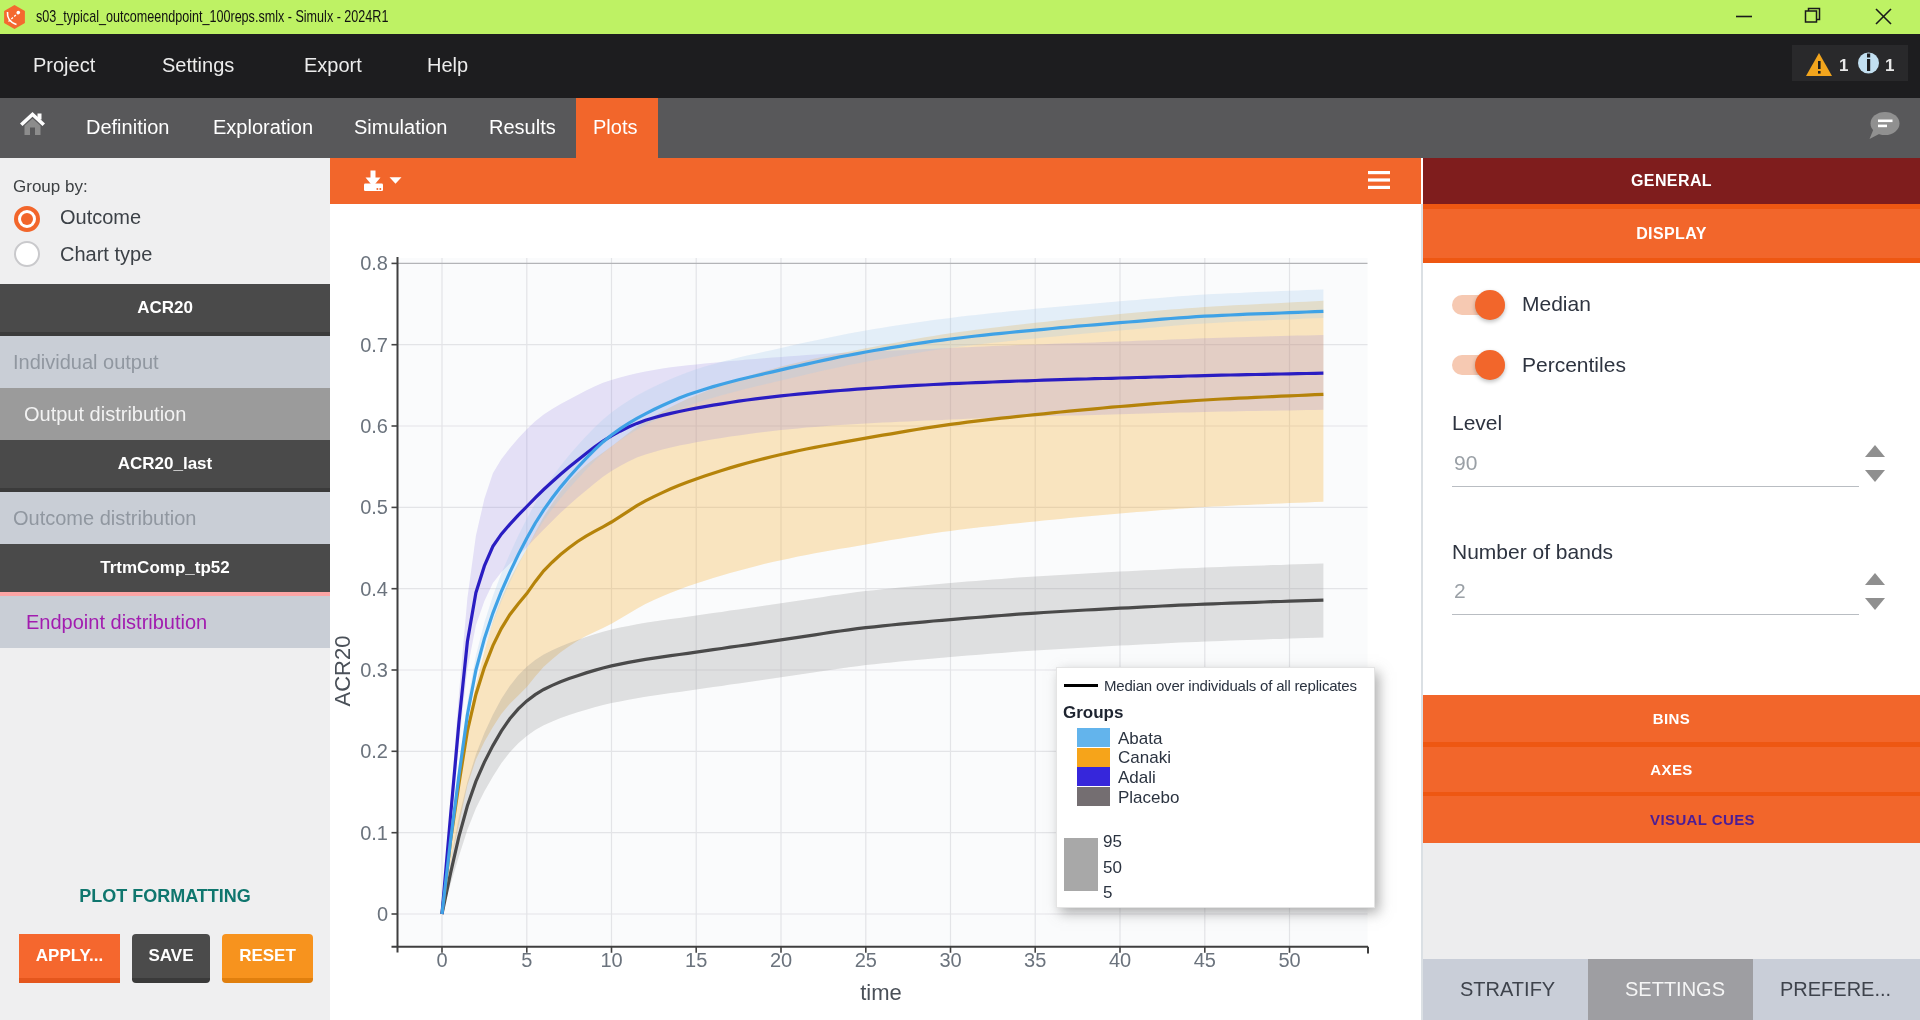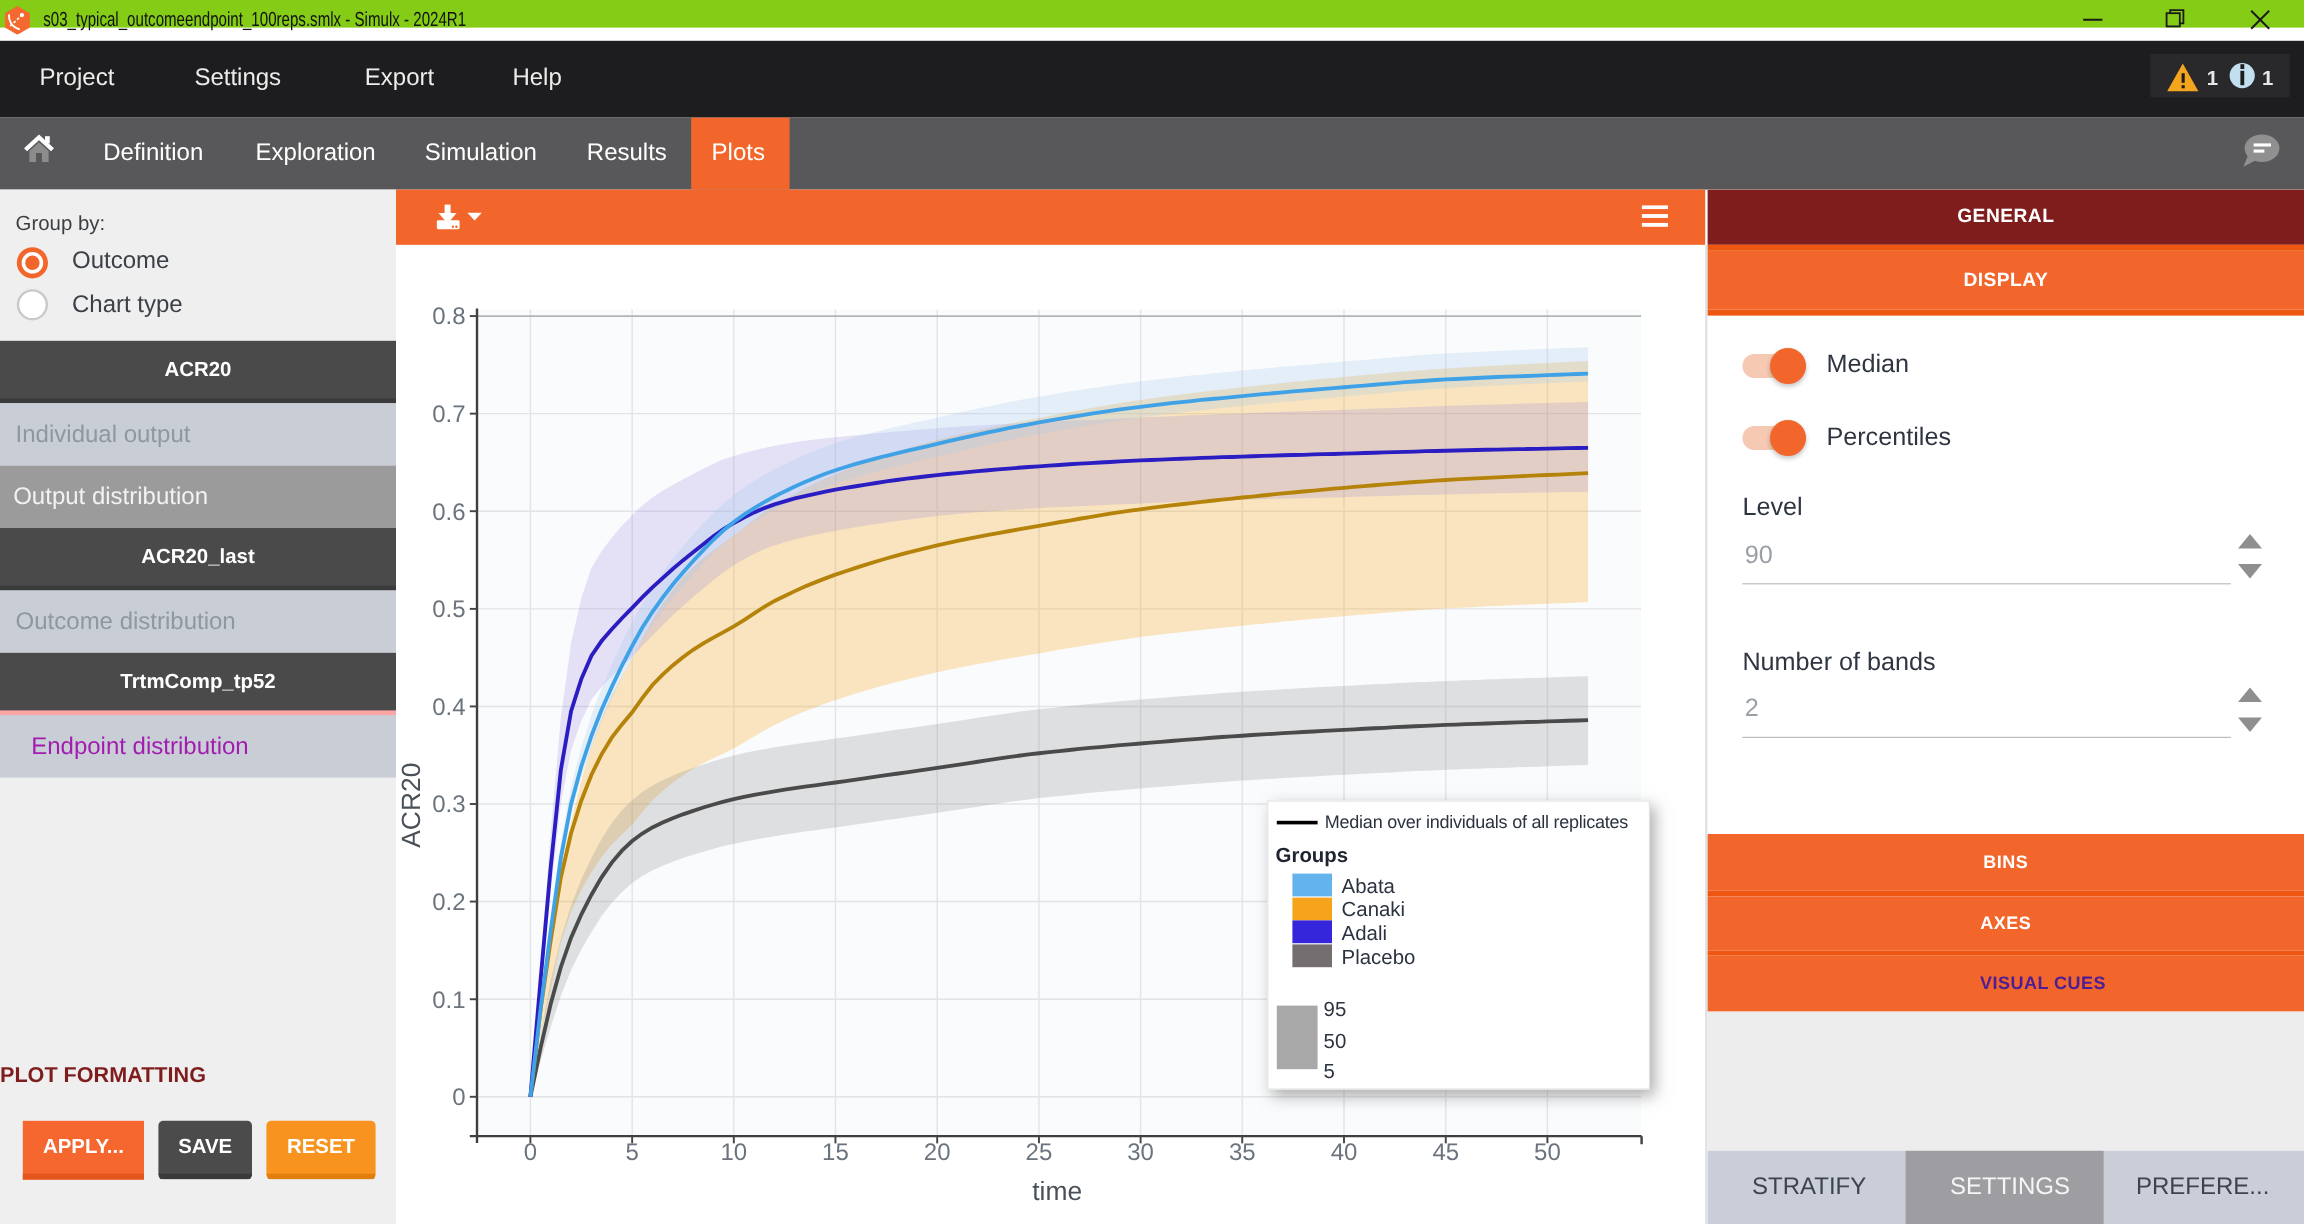--- a/index.html
+++ b/index.html
@@ -1,19 +1,19 @@
 <!DOCTYPE html>
 <html><head><meta charset="utf-8"><style>
 *{margin:0;padding:0;box-sizing:border-box}
 body{width:1920px;height:1020px;position:relative;overflow:hidden;font-family:"Liberation Sans",sans-serif;background:#fff}
 .abs{position:absolute}
 .nw{white-space:nowrap}
 </style></head><body>
 
-<div class="abs" style="left:0;top:0;width:1920px;height:23px;background:#84cc16">
+<div class="abs" style="left:0;top:0;width:1920px;height:34px;background:#bef264">
 <svg style="position:absolute;left:3px;top:5px" width="23" height="24" viewBox="0 0 23 24">
 <polygon points="11.5,0 21.9,6 21.9,18 11.5,24 1.1,18 1.1,6" fill="#f4692f"></polygon>
 <path d="M4.5,7 C4,12 6.5,17.5 13.5,19.5" stroke="#fff" stroke-width="1.6" fill="none"></path>
 <path d="M5.5,16.5 L14.5,8.5" stroke="#fff" stroke-width="1.4" fill="none" stroke-dasharray="2.2,1.6"></path>
 <circle cx="15.3" cy="7.6" r="1.8" fill="#fff"></circle>
 </svg>
 <div class="abs nw" style="left:36px;top:7px;font-size:17px;color:#111;transform:scaleX(0.74);transform-origin:0 0">s03_typical_outcomeendpoint_100reps.smlx - Simulx - 2024R1</div>
 <svg style="position:absolute;left:1720px;top:0" width="200" height="33" viewBox="0 0 200 33">
 <line x1="16" y1="16.5" x2="32" y2="16.5" stroke="#1a1a1a" stroke-width="1.6"></line>
 <rect x="85.5" y="11" width="11" height="11" fill="none" stroke="#1a1a1a" stroke-width="1.5"></rect>
@@ -64,27 +64,27 @@
 <div class="abs" style="left:0;top:158px;width:330px;height:862px;background:#efeff0"></div>
 <div class="abs" style="left:13px;top:177px;font-size:17px;color:#3d4043">Group by:</div>
 <div class="abs" style="left:14px;top:206px;width:26px;height:26px;border-radius:50%;background:#fff;border:4px solid #f2662b"></div>
 <div class="abs" style="left:21px;top:213px;width:12px;height:12px;border-radius:50%;background:#f2662b"></div>
 <div class="abs" style="left:60px;top:206px;font-size:20px;color:#3c4147">Outcome</div>
 <div class="abs" style="left:14px;top:241px;width:26px;height:26px;border-radius:50%;background:#fff;border:2px solid #c9c9cc"></div>
 <div class="abs" style="left:60px;top:243px;font-size:20px;color:#3c4147">Chart type</div>
 
 <div class="abs" style="left:0;top:284px;width:330px;height:52px;background:#4a4a4a;border-bottom:4px solid #3b3b3b;color:#fff;font-weight:bold;font-size:17px;text-align:center;line-height:48px">ACR20</div>
 <div class="abs" style="left:0;top:336px;width:330px;height:52px;background:#c9ced6;color:#9097a0;font-size:20px;line-height:52px;padding-left:13px">Individual output</div>
-<div class="abs" style="left:0;top:388px;width:330px;height:52px;background:#9b9b9b;color:#f2f2f2;font-size:20px;line-height:52px;padding-left:11px">Output distribution</div>
+<div class="abs" style="left:0;top:388px;width:330px;height:52px;background:#9b9b9b;color:#f2f2f2;font-size:20px;line-height:52px;padding-left:24px">Output distribution</div>
 <div class="abs" style="left:0;top:440px;width:330px;height:52px;background:#4a4a4a;border-bottom:4px solid #3b3b3b;color:#fff;font-weight:bold;font-size:17px;text-align:center;line-height:48px">ACR20_last</div>
 <div class="abs" style="left:0;top:492px;width:330px;height:52px;background:#c9ced6;color:#9097a0;font-size:20px;line-height:52px;padding-left:13px">Outcome distribution</div>
 <div class="abs" style="left:0;top:544px;width:330px;height:52px;background:#4a4a4a;border-bottom:4px solid #fca5a5;color:#fff;font-weight:bold;font-size:17px;text-align:center;line-height:48px">TrtmComp_tp52</div>
 <div class="abs" style="left:0;top:596px;width:330px;height:52px;background:#c9ced6;color:#a21caf;font-size:20px;line-height:52px;padding-left:26px">Endpoint distribution</div>
 
-<div class="abs" style="left:0;top:886px;width:330px;font-size:18px;font-weight:bold;color:#7f1d1d">PLOT FORMATTING</div>
+<div class="abs" style="left:0;top:886px;width:330px;text-align:center;font-size:18px;font-weight:bold;color:#0f766e">PLOT FORMATTING</div>
 <div class="abs" style="left:19px;top:934px;width:101px;height:49px;background:#f5672e;border-bottom:5px solid #e4561d;border-radius:0;color:#fff;font-weight:bold;font-size:17px;text-align:center;line-height:44px">APPLY...</div>
 <div class="abs" style="left:132px;top:934px;width:78px;height:49px;background:#4b4b4b;border-bottom:5px solid #3a3a3a;border-radius:4px;color:#fff;font-weight:bold;font-size:17px;text-align:center;line-height:44px">SAVE</div>
 <div class="abs" style="left:222px;top:934px;width:91px;height:49px;background:#f7931e;border-bottom:5px solid #e07f0e;border-radius:4px;color:#fff;font-weight:bold;font-size:17px;text-align:center;line-height:44px">RESET</div>
 
 <div class="abs" style="left:330px;top:158px;width:1091px;height:46px;background:#f2662b">
 <svg style="position:absolute;left:30px;top:12px" width="50" height="24" viewBox="0 0 50 24">
 <rect x="10.5" y="0.5" width="5" height="8.5" fill="#fff"></rect>
 <path d="M5.5,7.5 L20.5,7.5 L13,16.5 Z" fill="#fff"></path>
 <rect x="4" y="13.5" width="19" height="7.5" rx="1.2" fill="#fff"></rect>
 <circle cx="17.4" cy="18.9" r="1" fill="#f2662b"></circle>

